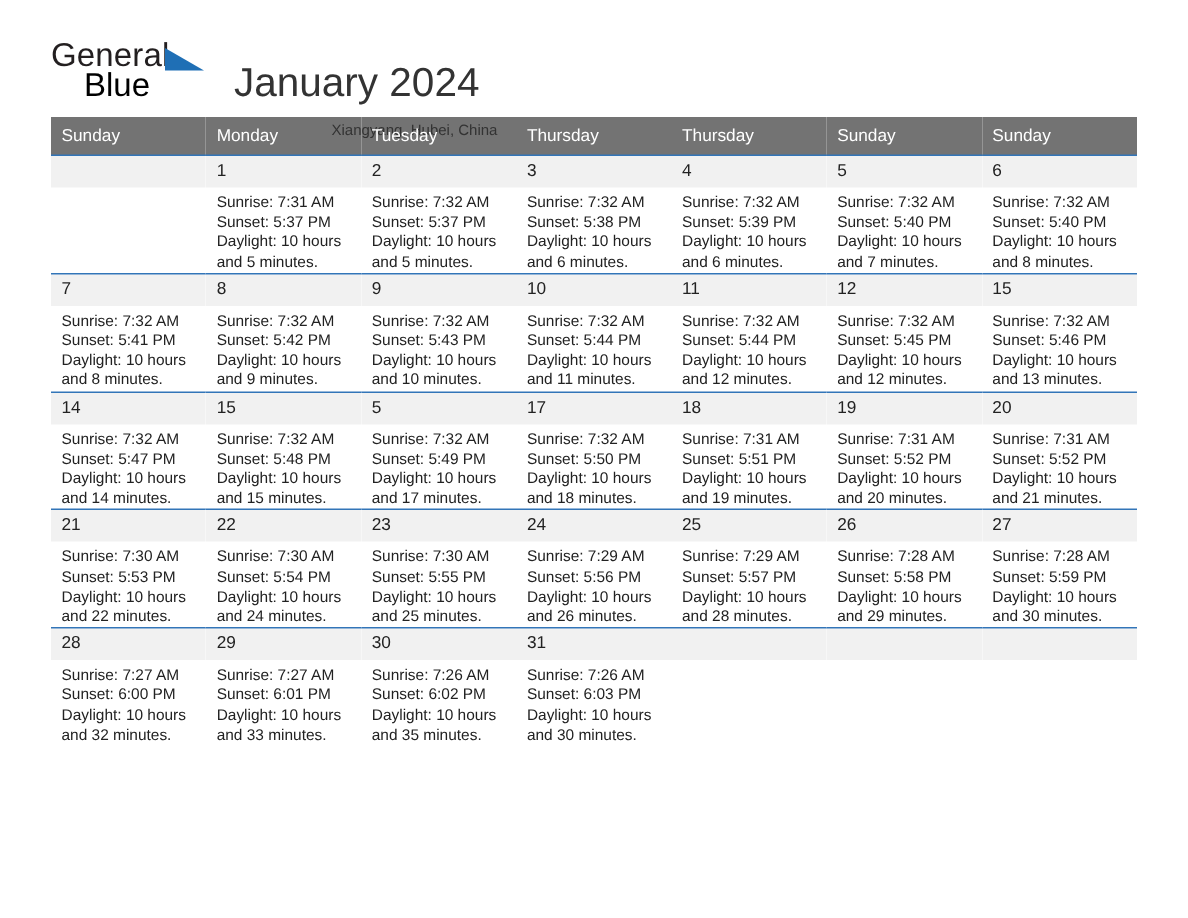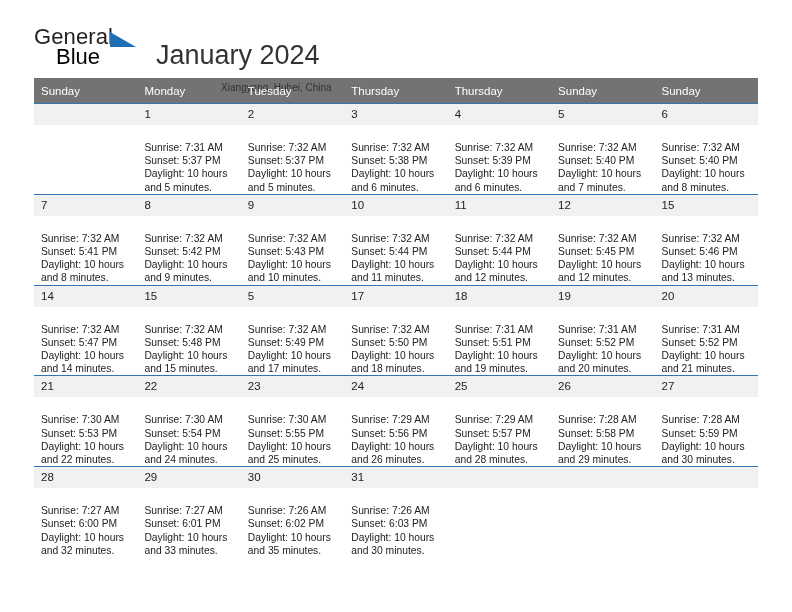--- a/index.html
+++ b/index.html
@@ -126,21 +126,20 @@
     box-sizing: content-box;
   }
   .daynum.empty {
     color: transparent;
   }
   .details {
     padding: 4px 7px 0 7px;
     font-size: 10.3px;
     line-height: 13.2px;
     color: #222222;
-    margin-top: 12px;
   }
   .details div {
     white-space: nowrap;
   }
 </style>
 </head>
 <body>
 
 <div class="page">
 

